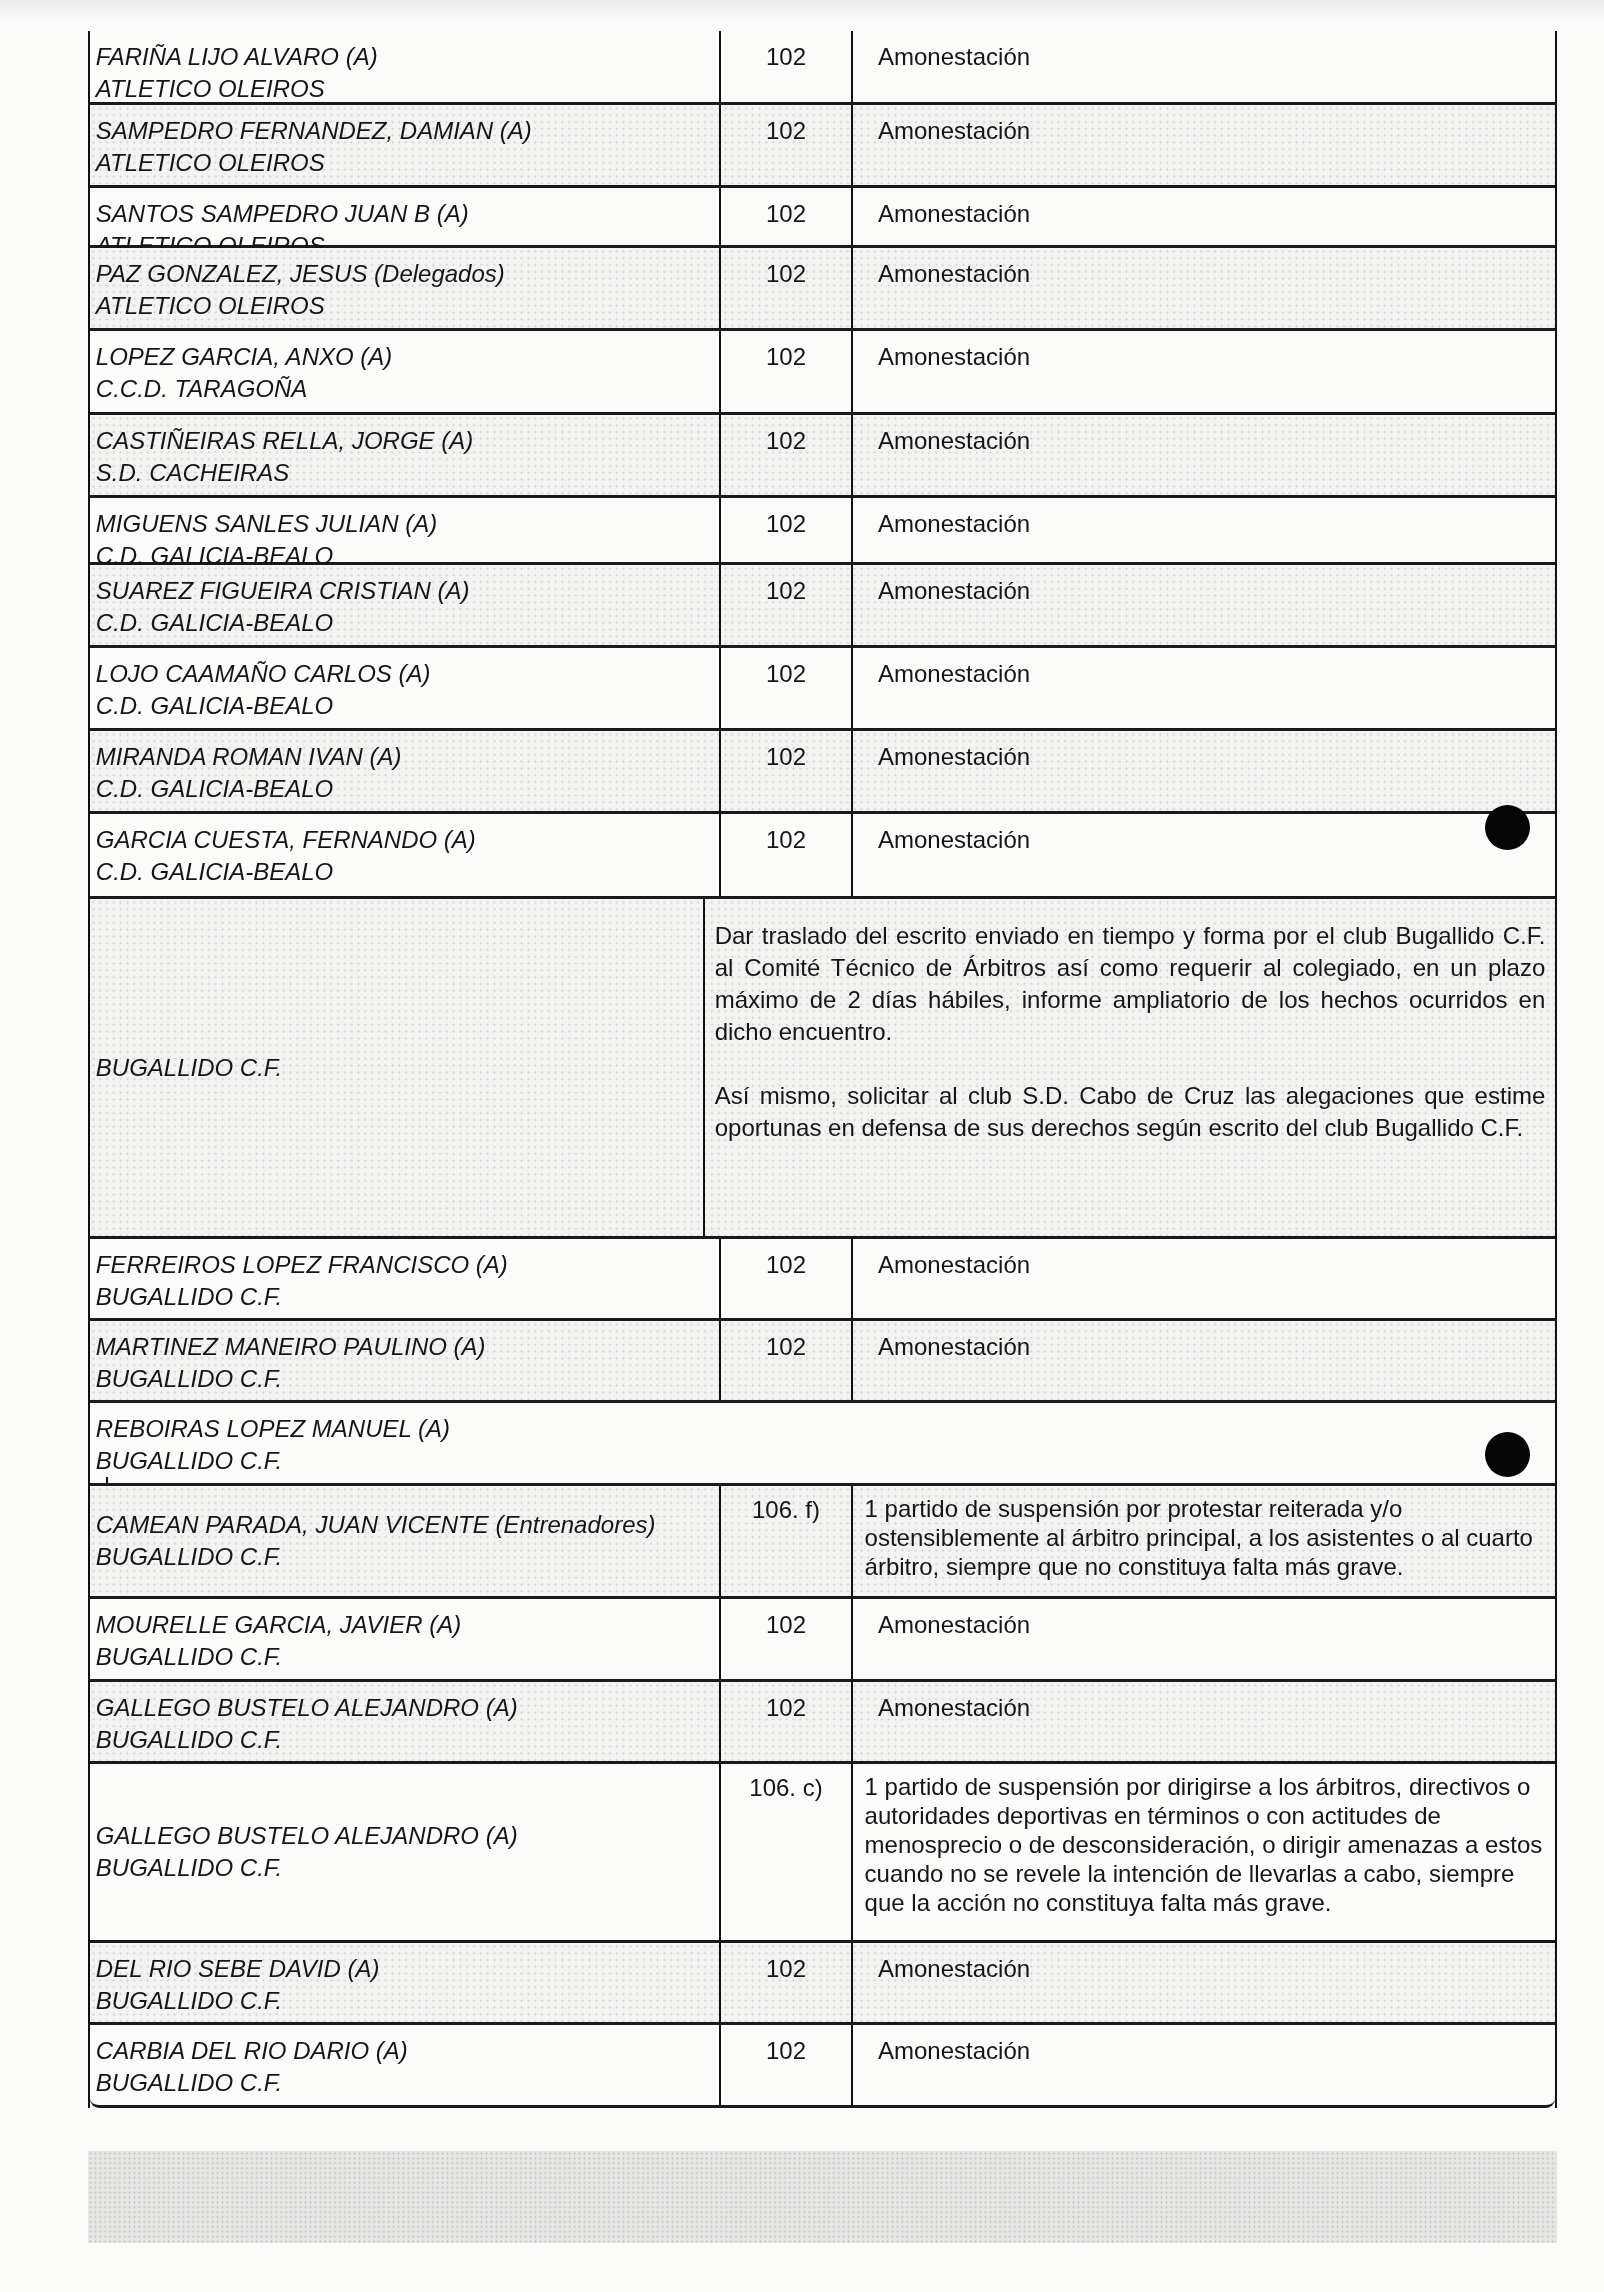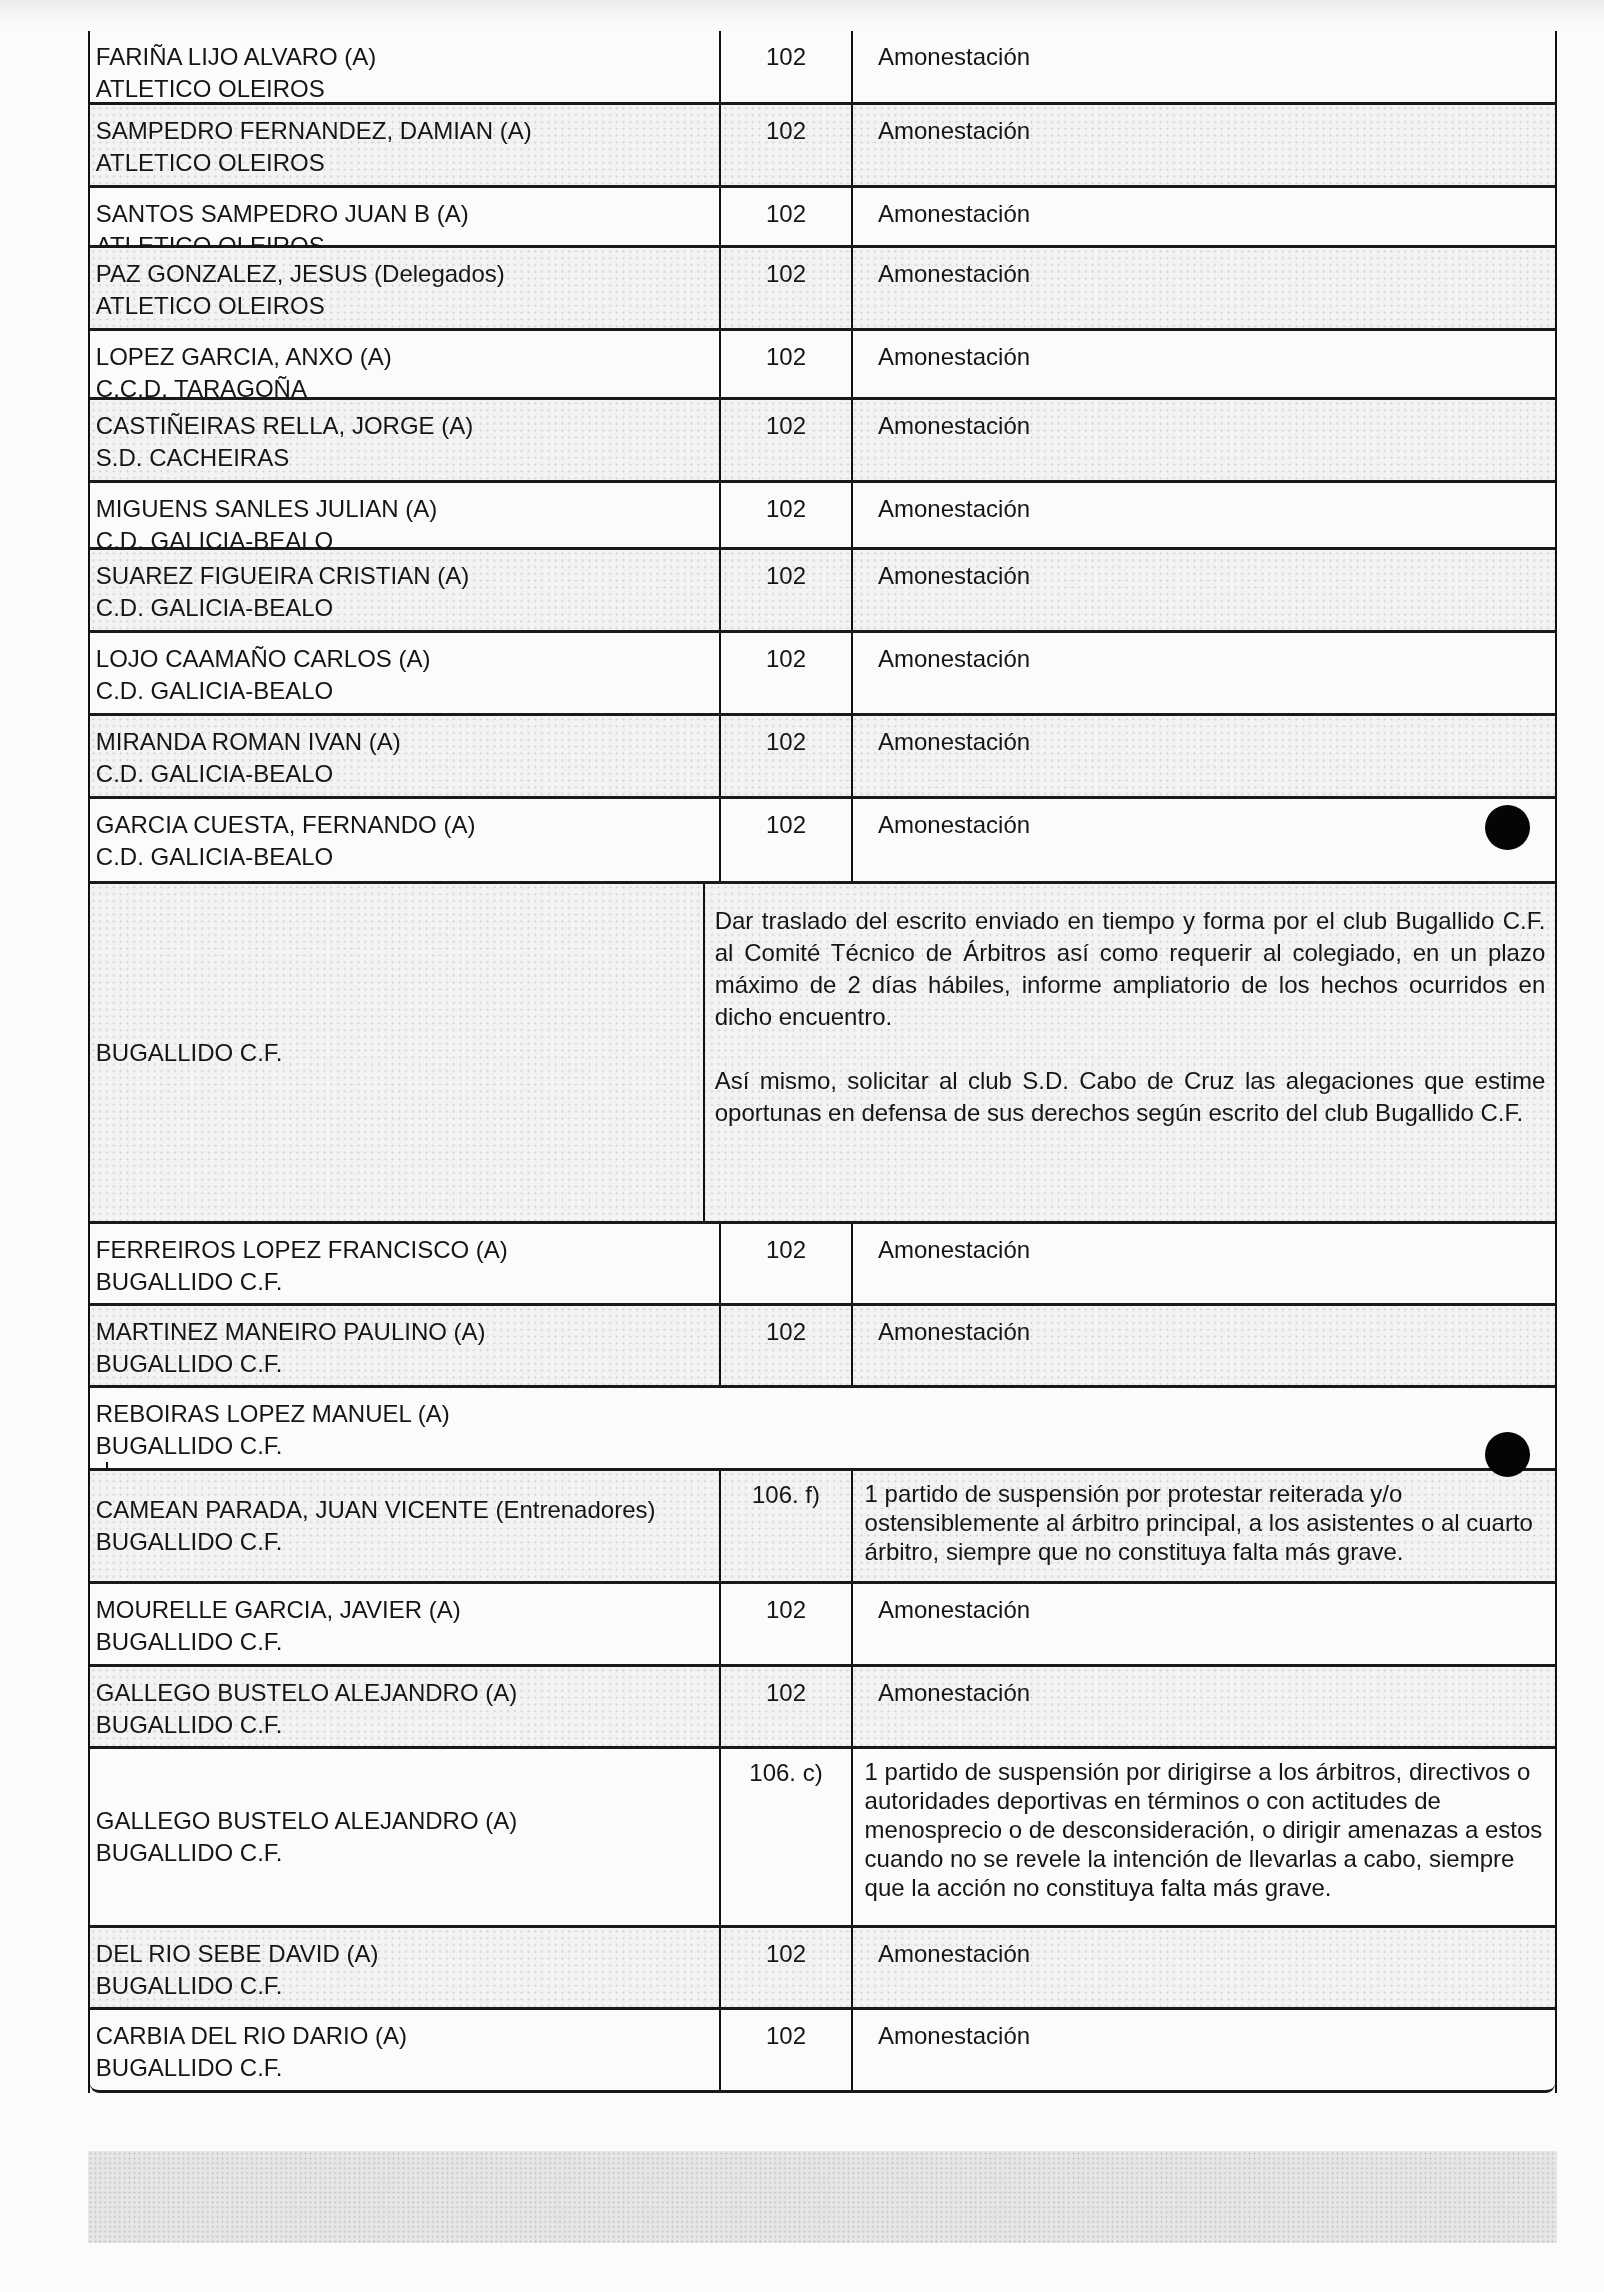--- a/index.html
+++ b/index.html
@@ -22,21 +22,21 @@
     position: relative; display: flex;
     border-bottom: 3.9px solid #1a1a1a;
     box-sizing: border-box;
   }
   .row.shaded {
     background-color: #f3f3f1;
     background-image: radial-gradient(#cfcfcf 0.9px, transparent 1.1px);
     background-size: 6.8px 6.8px;
   }
   .cell { box-sizing: border-box; font-size: 24px; line-height: 32px; }
-  .c-name { width: 613px; padding: 9.7px 0 0 5.8px; }
+  .c-name { width: 613px; padding: 9.7px 0 0 5.8px; font-style: italic; }
   .c-art  { width: 132px; border-left: 2.9px solid #111; text-align: center; padding-top: 9.7px; margin-left: 16px; }
   .c-sanc { flex: 1; border-left: 2.9px solid #111; padding: 9.7px 19.4px 0 25px; }
   .c-sanc.wide { padding-left: 9.7px; padding-right: 7.8px; }
   .merged .c-name { display: flex; align-items: center; padding-top: 0; }
   .merged .c-text { flex: 1; border-left: 2.9px solid #111; padding: 21.3px 9.7px 0 9.7px; text-align: justify; }
   .merged .c-text p { margin: 0 0 32px 0; }
   .susp .c-name { display: flex; flex-direction: column; justify-content: center; padding-top: 0; }
   .susp .c-sanc { padding-left: 11.6px; padding-right: 9.7px; }
   .grey-band {
     position: absolute; left: 88px; top: 2151px; width: 1469px; height: 92px;
@@ -80,21 +80,21 @@
       <div class="cell c-sanc">Amonestación</div>
     </div>
     <div class="row shaded" style="height: 83px;">
       <div class="cell c-name">
         <div>PAZ GONZALEZ, JESUS (Delegados)</div>
         <div>ATLETICO OLEIROS</div>
       </div>
       <div class="cell c-art">102</div>
       <div class="cell c-sanc">Amonestación</div>
     </div>
-    <div class="row" style="height: 69px;">
+    <div class="row" style="height: 84px;">
       <div class="cell c-name">
         <div>LOPEZ GARCIA, ANXO (A)</div>
         <div>C.C.D. TARAGOÑA</div>
       </div>
       <div class="cell c-art">102</div>
       <div class="cell c-sanc">Amonestación</div>
     </div>
     <div class="row shaded" style="height: 83px; justify-content: center;">
       <div class="cell c-name">
         <div>CASTIÑEIRAS RELLA, JORGE (A)</div>

